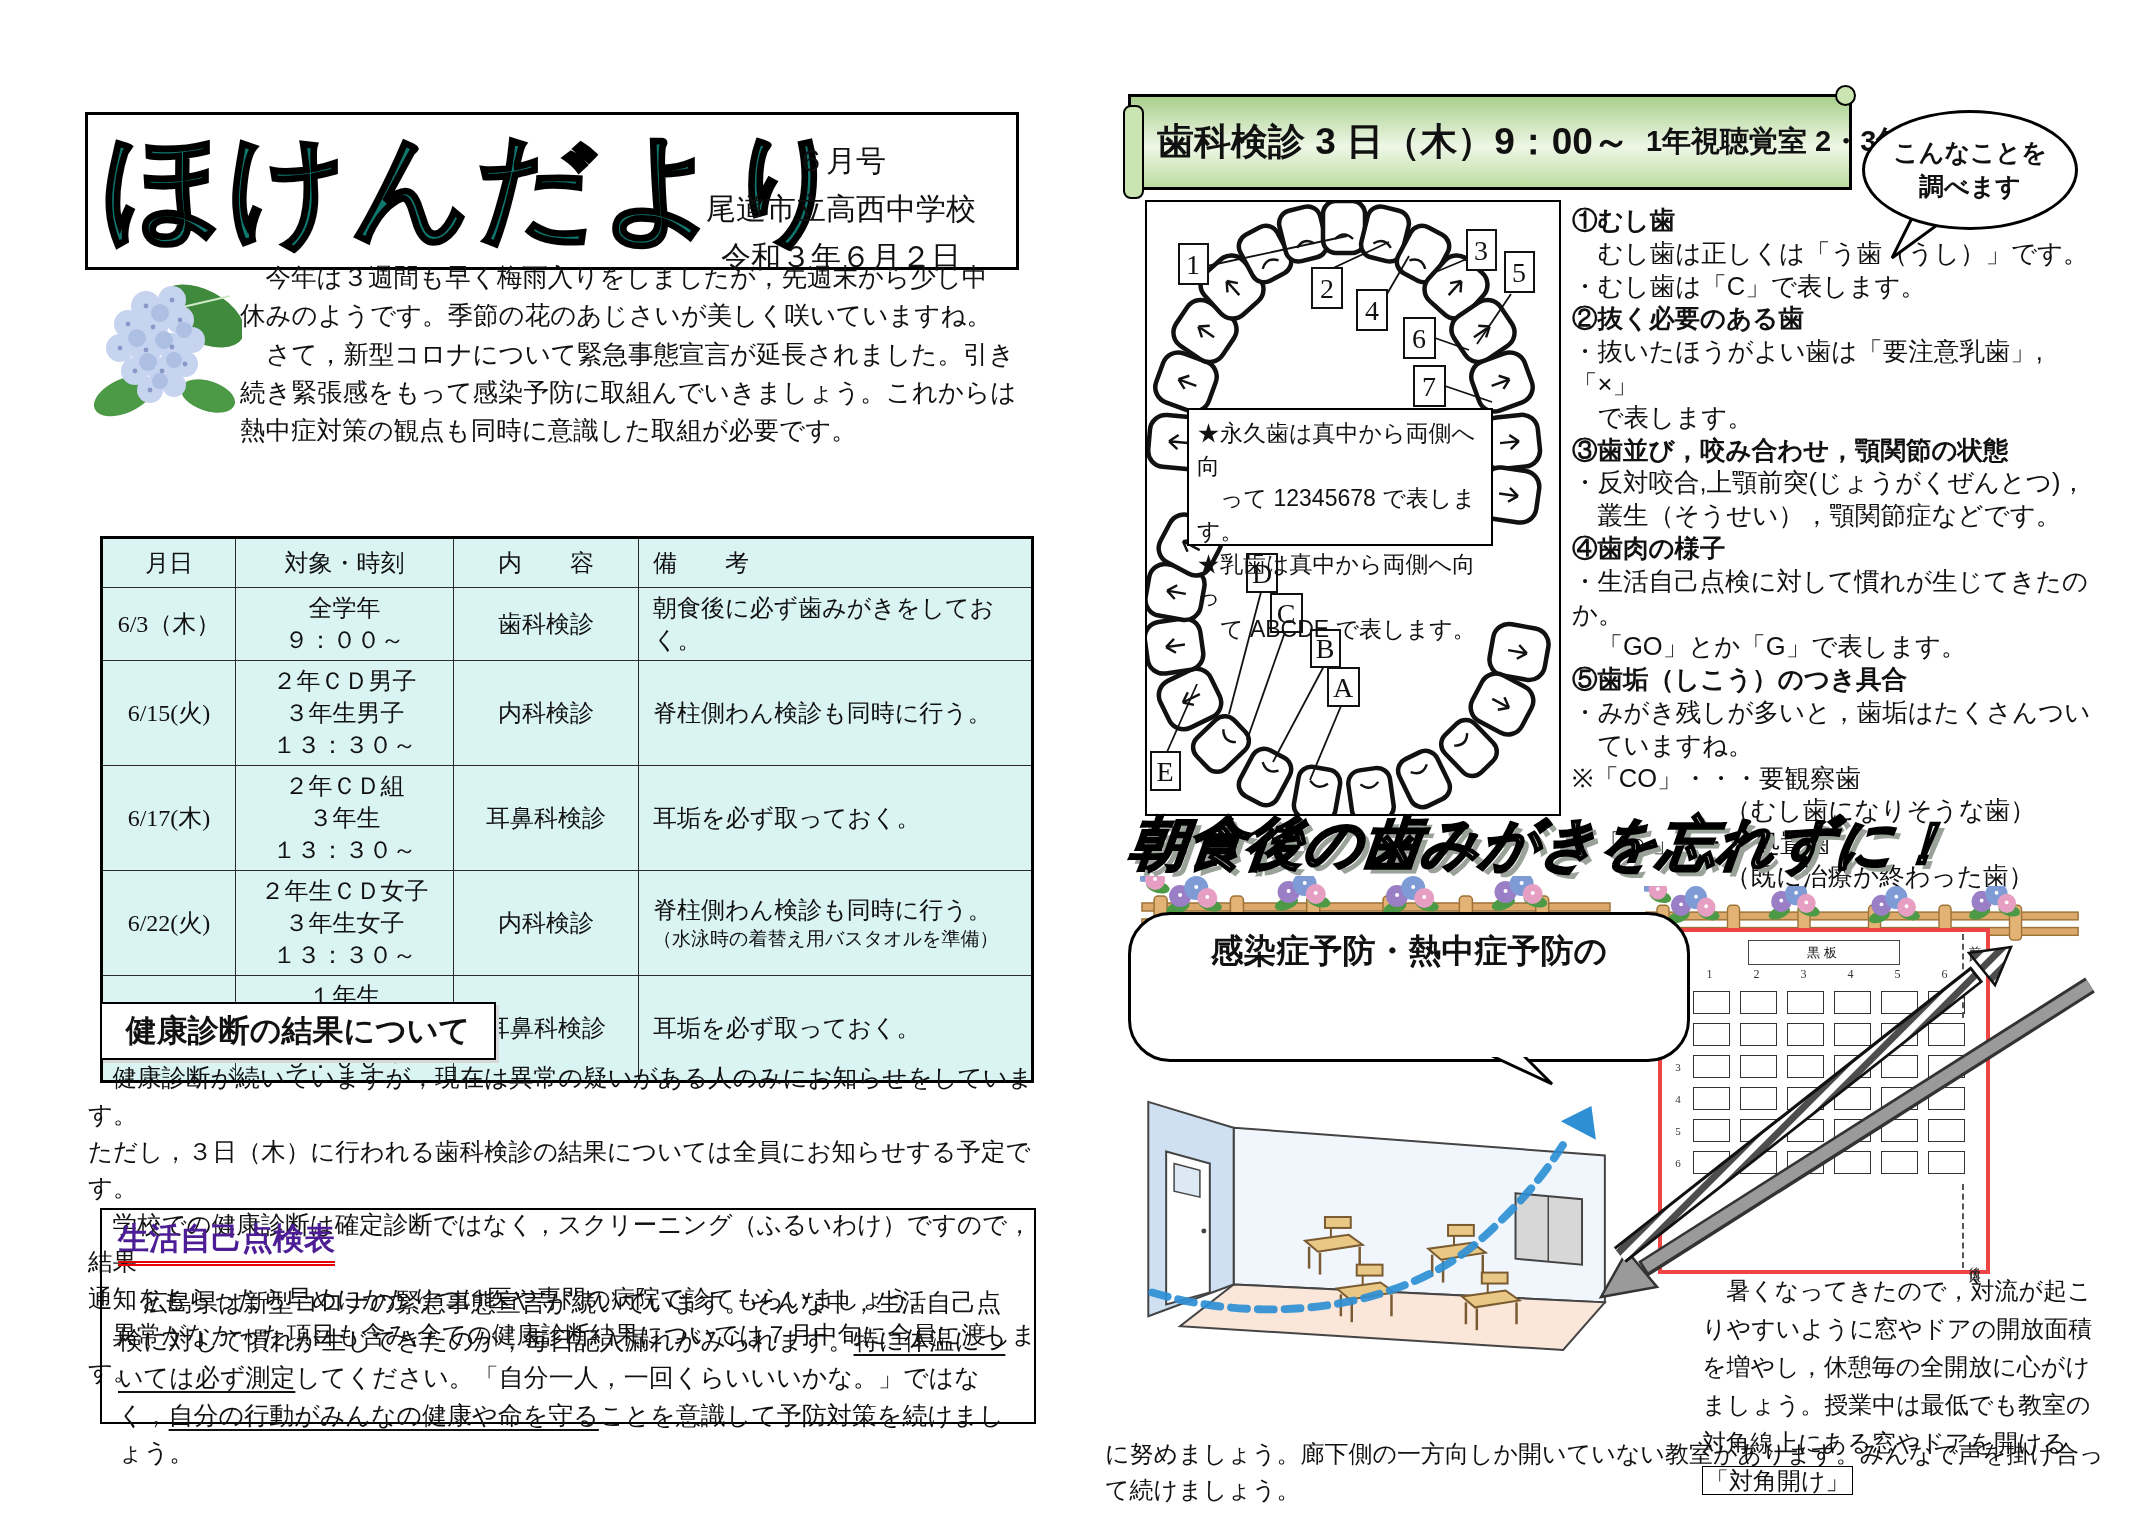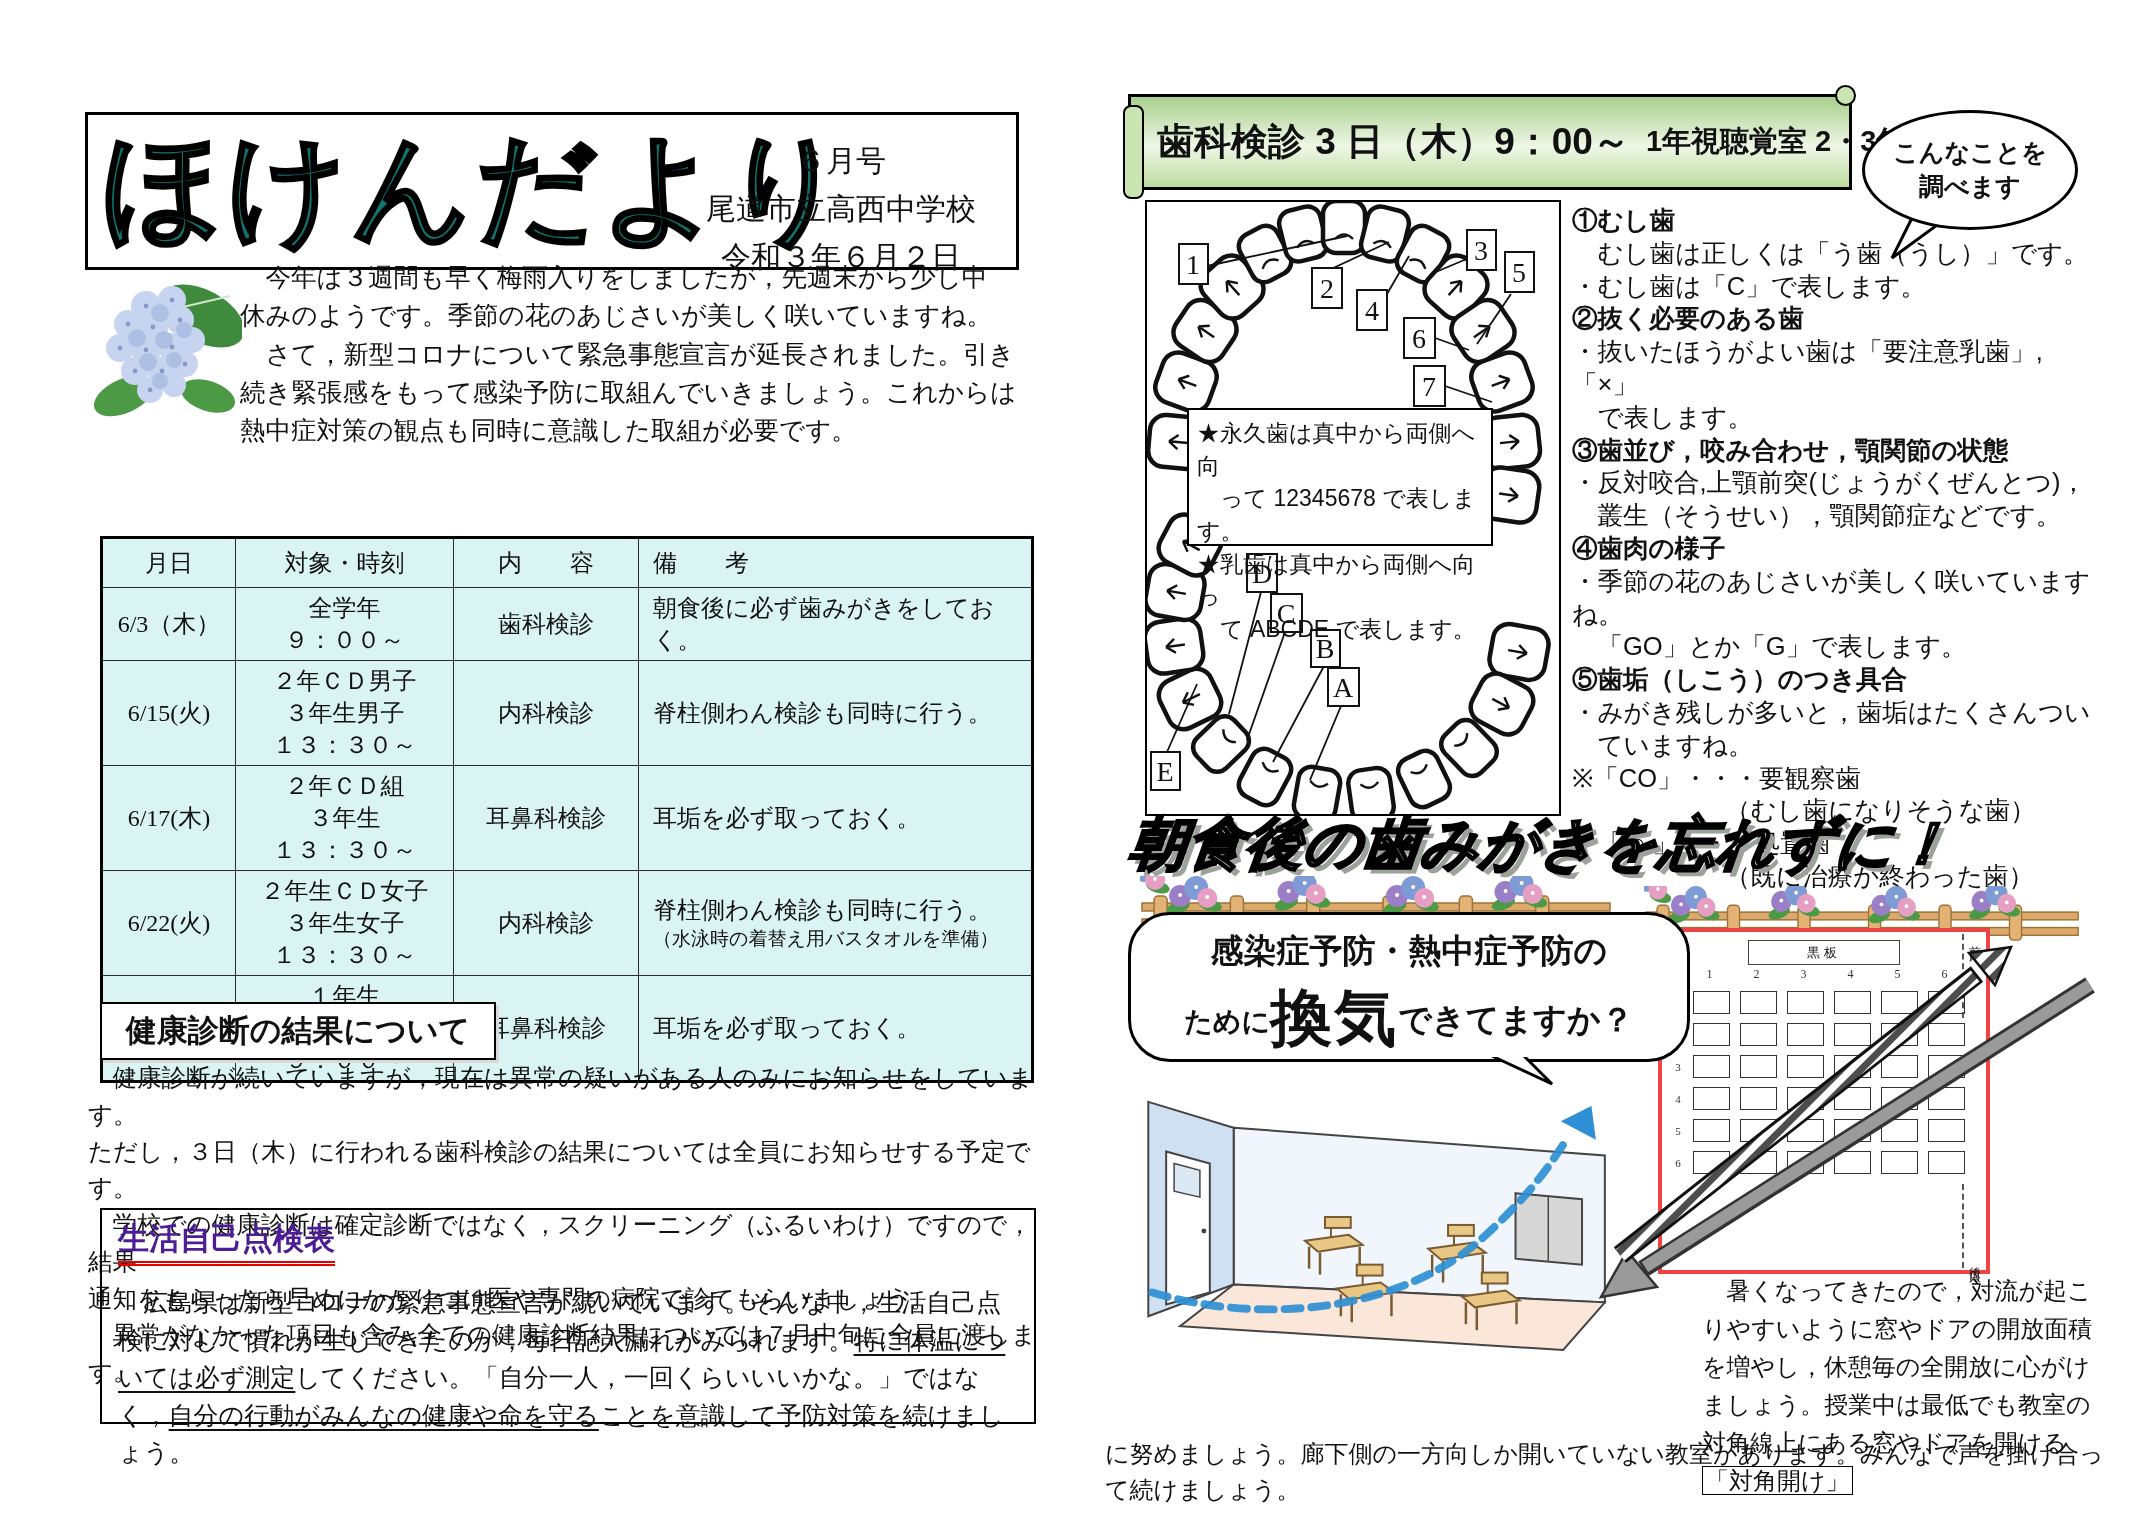--- a/index.html
+++ b/index.html
@@ -405,21 +405,21 @@
     <div class="b">①むし歯</div>
     <div>　むし歯は正しくは「う歯（うし）」です。</div>
     <div>・むし歯は「C」で表します。</div>
     <div class="b">②抜く必要のある歯</div>
     <div>・抜いたほうがよい歯は「要注意乳歯」,「×」</div>
     <div>　で表します。</div>
     <div class="b">③歯並び，咬み合わせ，顎関節の状態</div>
     <div>・反対咬合,上顎前突(じょうがくぜんとつ)，</div>
     <div>　叢生（そうせい），顎関節症などです。</div>
     <div class="b">④歯肉の様子</div>
-    <div>・季節の花のあじさいが美しく咲いていますね。</div>
+    <div>・生活自己点検に対して慣れが生じてきたのか。</div>
     <div>　「GO」とか「G」で表します。</div>
     <div class="b">⑤歯垢（しこう）のつき具合</div>
     <div>・みがき残しが多いと，歯垢はたくさんつい</div>
     <div>　ていますね。</div>
     <div>※「CO」・・・要観察歯</div>
     <div>　　　　　　（むし歯になりそうな歯）</div>
     <div>　「 ○ 」・・・処置歯</div>
     <div>　　　　　　（既に治療が終わった歯）</div>
   </div>
 
@@ -427,23 +427,20 @@
 
   <svg class="abs" style="left:1140px;top:876px;" width="472" height="60" viewBox="0 0 470 60" preserveAspectRatio="none">
       <use href="#fence"></use>
     </svg>
   <svg class="abs" style="left:1644px;top:886px;" width="436" height="58" viewBox="0 0 470 60" preserveAspectRatio="none">
       <use href="#fence"></use>
     </svg>
 
   <div class="abs ventbubble">
     <div class="vb1">感染症予防・熱中症予防の</div>
-    <div class="vb2">
-      <span class="pre-s">ために</span><span class="big">換気</span><span class="post">できてますか？</span>
-    </div>
   </div>
   <svg class="abs" style="left:1488px;top:1052px;z-index:2;" width="70" height="38" viewBox="0 0 70 38">
     <polygon points="4,4 64,32 34,2" fill="#fff" stroke="#000" stroke-width="3"></polygon>
     <rect x="2" y="0" width="44" height="5" fill="#fff"></rect>
   </svg>
 
   <svg class="abs" style="left:1138px;top:1086px;" width="497" height="266" viewBox="0 0 500 268">
 
     <polygon points="96,42 470,70 470,218 96,200" fill="#f0f6fc" stroke="#444" stroke-width="2"></polygon>
     <polygon points="380,108 447,114 447,180 380,174" fill="#d7d7d7" stroke="#444" stroke-width="2"></polygon>

